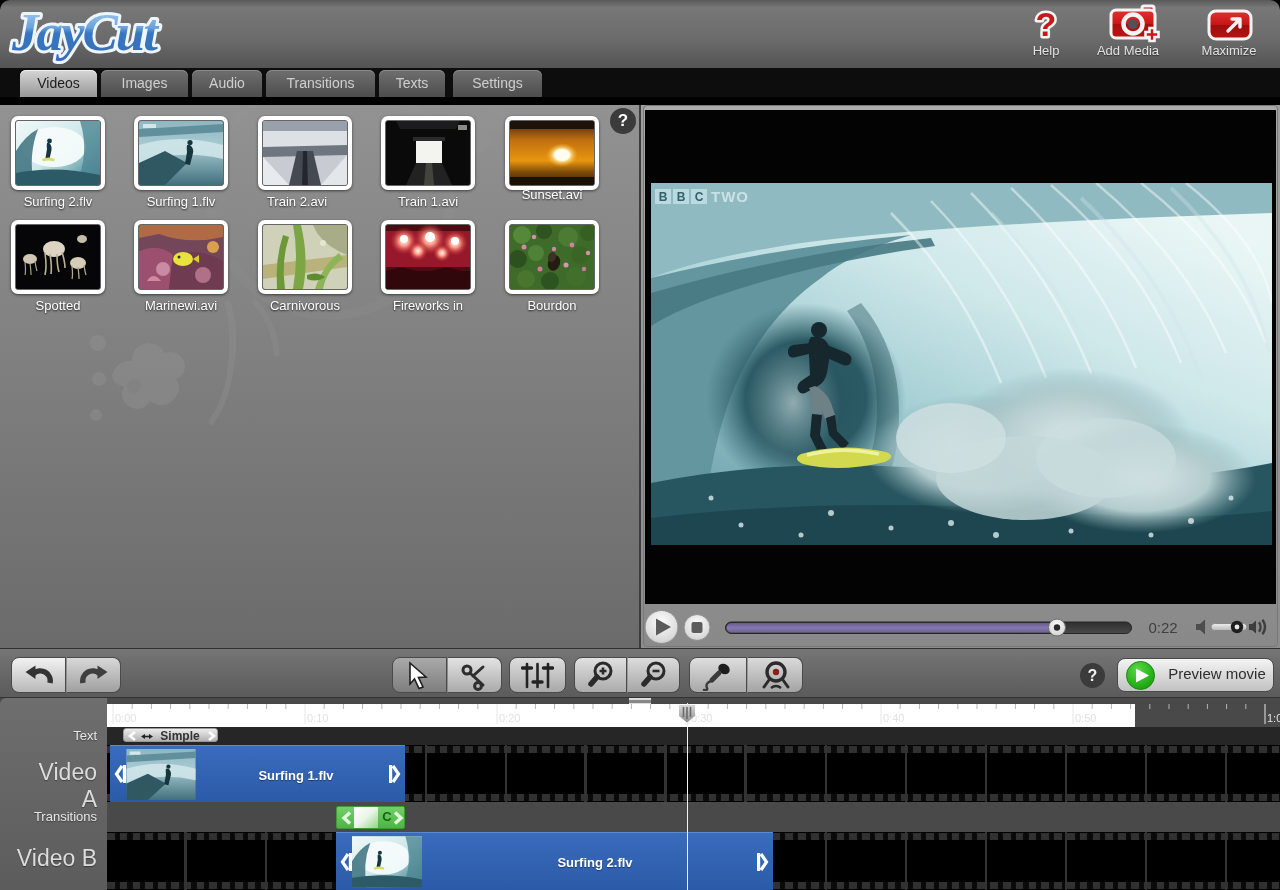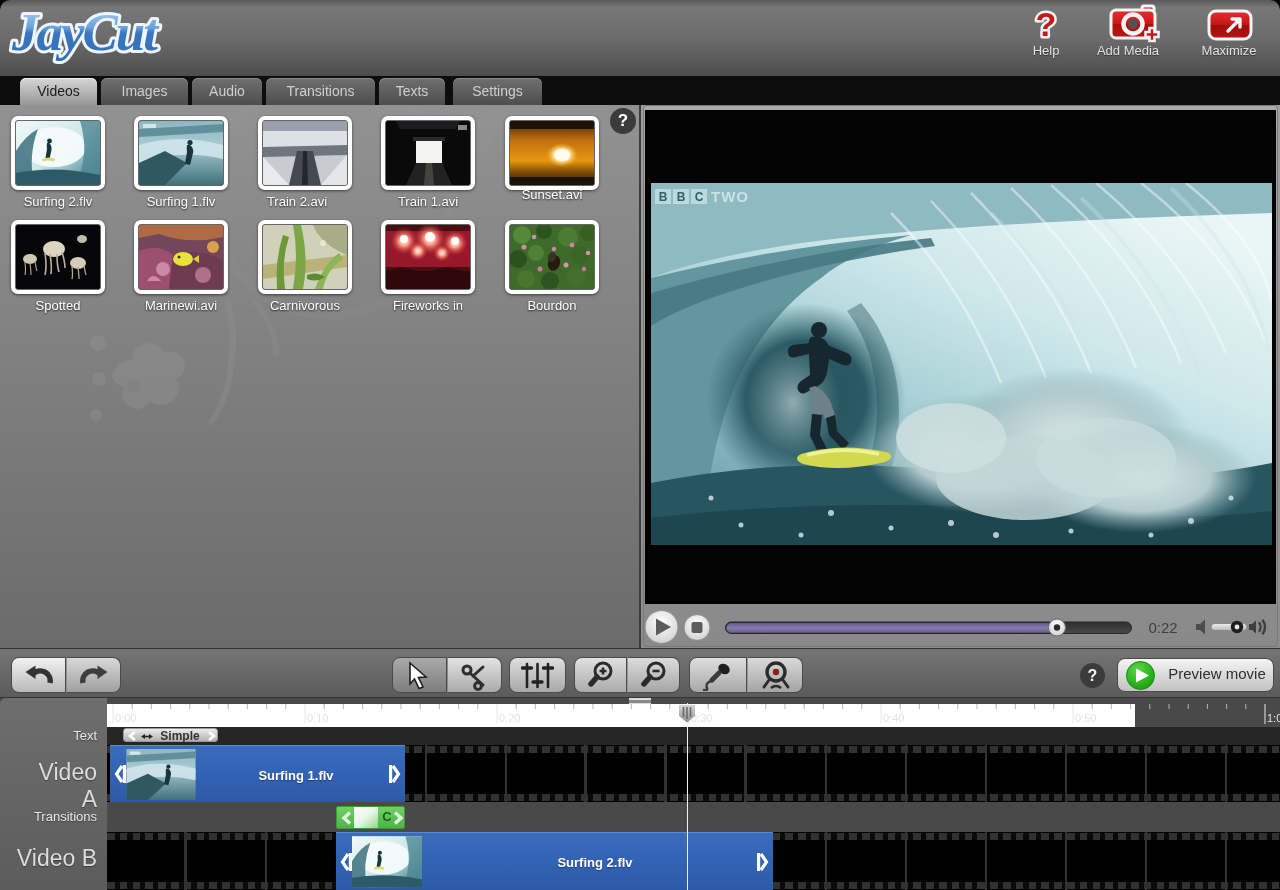--- a/index.html
+++ b/index.html
@@ -8,21 +8,21 @@
 #page { position:relative; width:1280px; height:890px; background:#000; }
 .abs { position:absolute; }
 
 
 #header { left:0; top:0; width:1280px; height:76px;
   background:linear-gradient(#595959, #777777 10%, #6c6c6c 50%, #4d4d4d);
   border-radius:10px 10px 0 0; }
 .hlabel { position:absolute; width:100px; text-align:center; color:#e2e2e2; font-size:13px; top:43px; text-shadow:0 1px 1px rgba(0,0,0,.5); }
 
 
-#tabbar { left:0; top:76px; width:1280px; height:29px; background:#0d0d0d; }
+#tabbar { left:0; top:68px; width:1280px; height:29px; background:#0d0d0d; }
 .tab { position:absolute; top:2px; height:27px; border-radius:6px 6px 0 0;
   color:#cfcfcf; font-size:14px; text-align:center; line-height:27px;
   background:linear-gradient(#6f6f6f, #4d4d4d); box-shadow:inset 0 1px 0 #8a8a8a; }
 .tab.active { background:linear-gradient(#d6d6d6, #979797); color:#1c1c1c; box-shadow:inset 0 1px 0 #f0f0f0; }
 #movname { position:absolute; right:10px; top:0; height:29px; line-height:29px; color:#8f8f8f; font-size:19px; font-style:italic; }
 
 
 #leftpanel { left:0; top:105px; width:640px; height:543px;
   background:linear-gradient(#929292, #6b6b6b); }
 #rightpanel { left:641px; top:105px; width:639px; height:543px;

